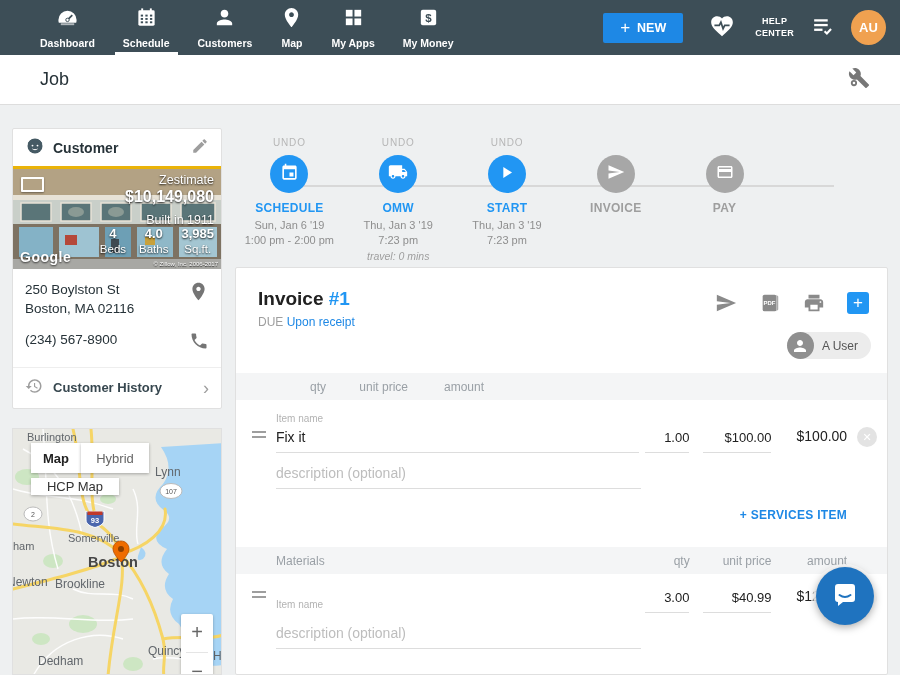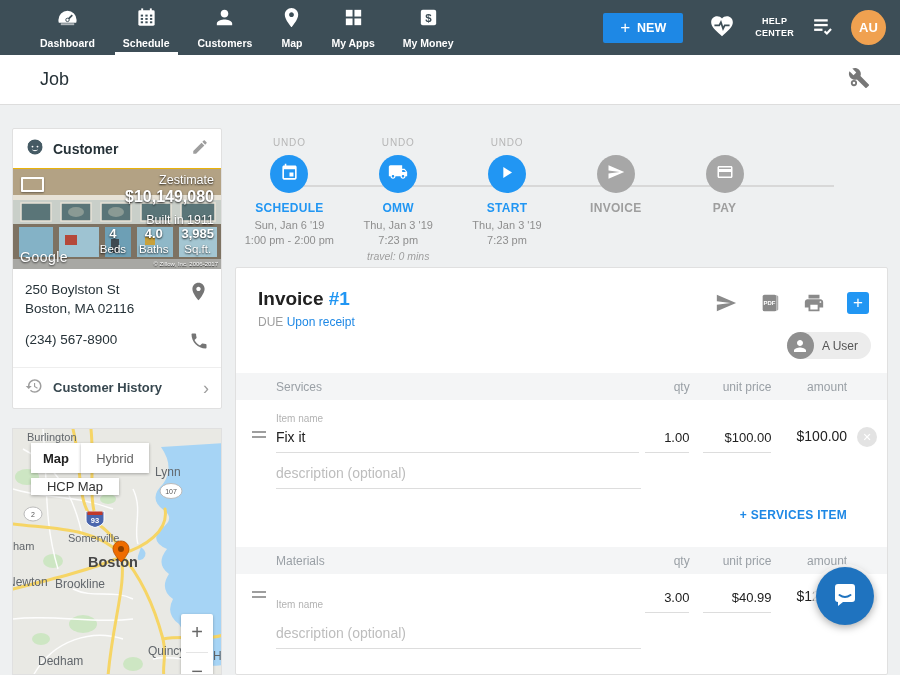--- a/index.html
+++ b/index.html
@@ -31,36 +31,36 @@
 
   
   .titlebar { position:absolute; left:0; top:55px; width:900px; height:50px; background:#fff;
     border-bottom:1px solid #ddd; display:flex; align-items:center; padding:0 30px 0 40px; z-index:20; }
   .page-title { font-size:18px; color:#263238; }
   .titlebar-tools { margin-left:auto; cursor:pointer; }
 
   
   .customer-card { position:absolute; left:12px; top:128px; width:210px; background:#fff;
     border:1px solid #e0e0e0; border-radius:2px; z-index:10; }
-  .cc-head { height:40px; display:flex; align-items:center; padding:0 12px; border-bottom:1px solid #eab308; }
+  .cc-head { height:40px; display:flex; align-items:center; padding:0 12px; border-bottom:3px solid #eab308; }
   .cc-head-title { font-size:14px; font-weight:bold; color:#263238; margin-left:8px; }
   .cc-head .edit { margin-left:auto; cursor:pointer; }
   .photo { position:relative; width:100%; height:100px; overflow:hidden; }
   .photo svg.photo-bg { position:absolute; left:0; top:0; }
   .ph-txt { position:absolute; color:#fff; text-shadow:0 1px 2px rgba(0,0,0,.85); text-align:right; }
   .ph-zlabel { right:7px; top:4px; font-size:12.5px; }
   .ph-zvalue { right:7px; top:19px; font-size:16px; font-weight:bold; }
   .ph-built  { right:7px; top:44px; font-size:12.5px; }
   .ph-stats  { position:absolute; right:7px; top:57px; display:flex; gap:13px;
     color:#fff; text-shadow:0 1px 2px rgba(0,0,0,.85); }
   .ph-stat { text-align:center; }
   .ph-stat .v { font-size:13px; font-weight:bold; }
   .ph-stat .l { font-size:11.5px; margin-top:2px; }
   .ph-google { position:absolute; left:7px; bottom:4px; color:#fff; font-size:14px;
-    letter-spacing:.5px; text-shadow:0 1px 2px rgba(0,0,0,.7); }
+    letter-spacing:.5px; text-shadow:0 1px 2px rgba(0,0,0,.7);font-weight:bold; }
   .ph-credit { position:absolute; right:3px; bottom:2px; color:#fff; font-size:6px;
     text-shadow:0 1px 1px rgba(0,0,0,.8); }
   .sv-icon { position:absolute; left:8px; top:8px; width:23px; height:15px;
     border:2.5px solid #fff; border-radius:1px; box-shadow:0 1px 2px rgba(0,0,0,.4); cursor:pointer; }
   .cc-rows { padding:12px 12px 0 12px; }
   .cc-row { display:flex; align-items:flex-start; margin-bottom:12px; }
   .cc-row .txt { font-size:13.5px; color:#263238; line-height:1.4; }
   .cc-row .ic { margin-left:auto; }
   .cc-divider { border-top:1px solid #eee; }
   .history-row { display:flex; align-items:center; height:40px; padding:0 12px; cursor:pointer; }
@@ -526,21 +526,20 @@
       <span class="uavatar">
         <svg viewBox="0 0 24 24" width="18" height="18" fill="#fff">
             <path d="M12 12c2.21 0 4-1.79 4-4s-1.79-4-4-4-4 1.79-4 4 1.79 4 4 4zm0 2c-2.67 0-8 1.34-8 4v2h16v-2c0-2.66-5.33-4-8-4z"></path>
           </svg>
       </span>
       <span class="uname">A User</span>
     </div>
   </div>
 
   <div class="section-head">
-    <span class="sh-name">Services</span>
     <span class="sh-qty">qty</span>
     <span class="sh-unit">unit price</span>
     <span class="sh-amt">amount</span>
     <span class="sh-sp"></span>
   </div>
   <div class="item-row">
     <span class="drag-handle">
         <i></i>
         <i></i>
       </span>

